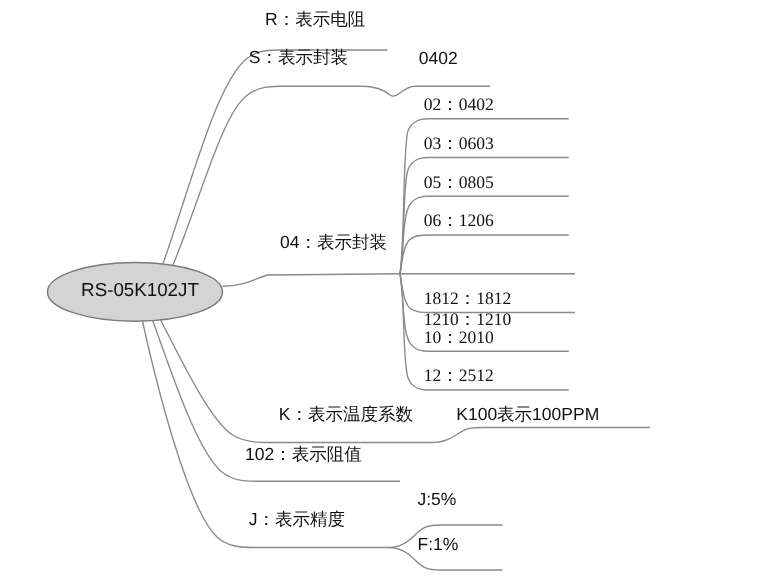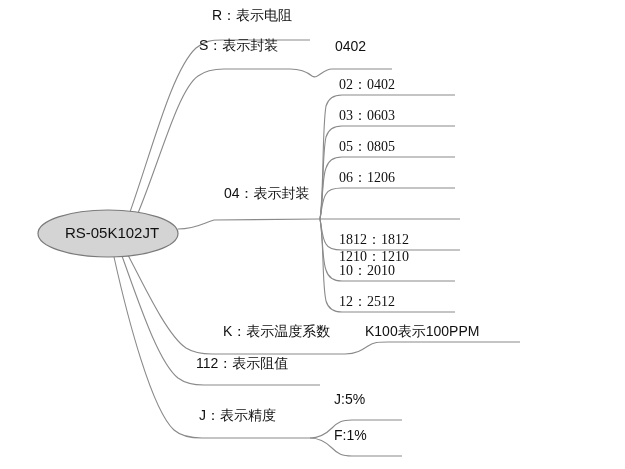--- a/index.html
+++ b/index.html
@@ -119,19 +119,19 @@
   <div class="node-label lvl2" style="left:339px; top:140px;">05：0805</div>
   <div class="node-label lvl2" style="left:339px; top:171px;">06：1206</div>
   <div class="node-label lvl2" style="left:339px; top:202px;margin-top:48px;">1210：1210</div>
   <div class="node-label lvl2" style="left:339px; top:233px;">1812：1812</div>
   <div class="node-label lvl2" style="left:339px; top:264px;">10：2010</div>
   <div class="node-label lvl2" style="left:339px; top:295px;">12：2512</div>
 
   <div class="node-label lvl1" style="left:199px; top:324px;margin-left:24px;">K：表示温度系数</div>
   <div class="node-label lvl2-sans" style="left:365px; top:324px;">K100表示100PPM</div>
 
-  <div class="node-label lvl1" style="left:196px; top:356px;">112：表示阻值</div>
+  <div class="node-label lvl1" style="left:196px; top:356px;">102：表示阻值</div>
 
   <div class="node-label lvl1" style="left:199px; top:408px;">J：表示精度</div>
   <div class="node-label lvl2-sans" style="left:334px; top:392px;">J:5%</div>
   <div class="node-label lvl2-sans" style="left:334px; top:428px;">F:1%</div>
 
 </div>
 
 </body></html>

